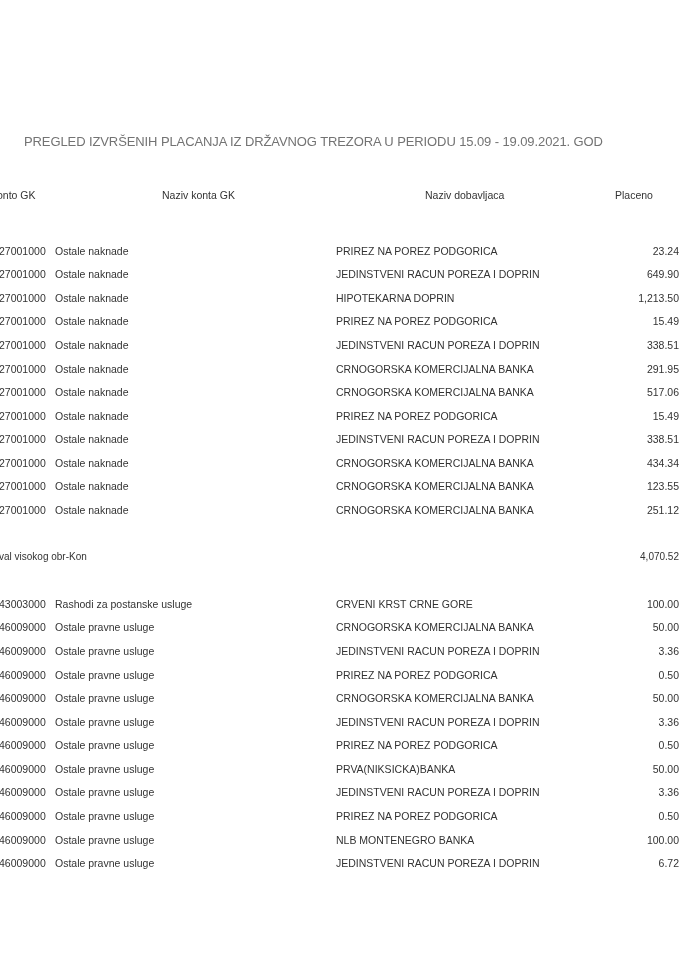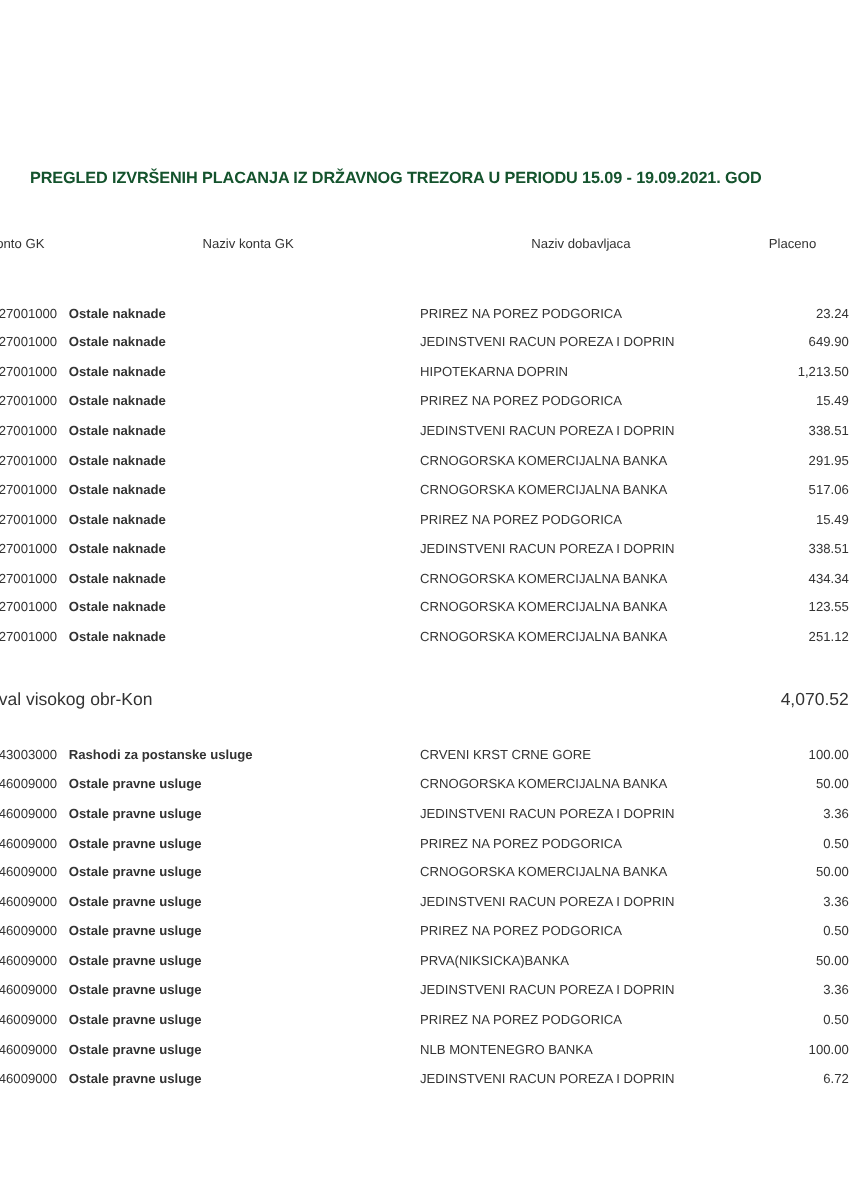--- a/index.html
+++ b/index.html
@@ -14,22 +14,22 @@
       overflow: hidden;
       font-family: "Liberation Sans", "DejaVu Sans", sans-serif;
       color: #222222;
     }
     .title {
       position: absolute;
       top: 134px;
       left: 24px;
       white-space: nowrap;
       font-size: 13px;
-      font-weight: bold;
-      color: #14532d;
+      font-weight: normal;
+      color: #737373;
       letter-spacing: -0.1px;
     }
     .header-row {
       position: absolute;
       top: 189px;
       left: 0;
       width: 679px;
       height: 14px;
       font-size: 10.5px;
       color: #333333;
@@ -57,30 +57,30 @@
       height: 16px;
       font-size: 10.5px;
       color: #333333;
     }
     .cell {
       position: absolute;
       top: 0;
       white-space: nowrap;
     }
     .c-konto { left: -1px; text-align: center; }
-    .c-naziv { left: 55px; font-weight: bold; }
+    .c-naziv { left: 55px; }
     .c-dob { left: 336px; }
     .c-amt { right: 0px; text-align: center; }
 
     .subtotal {
       position: absolute;
       left: 0;
       width: 679px;
       height: 16px;
-      font-size: 14px;
+      font-size: 10px;
       color: #333333;
     }
     .subtotal-label { position: absolute; left: -1px; top: 0; white-space: nowrap; }
     .subtotal-amt { position: absolute; right: 0; top: 0; white-space: nowrap; }
   </style>
 </head>
 <body>
 
 <div class="title">PREGLED IZVRŠENIH PLACANJA IZ DRŽAVNOG TREZORA U PERIODU 15.09 - 19.09.2021. GOD</div>
 

